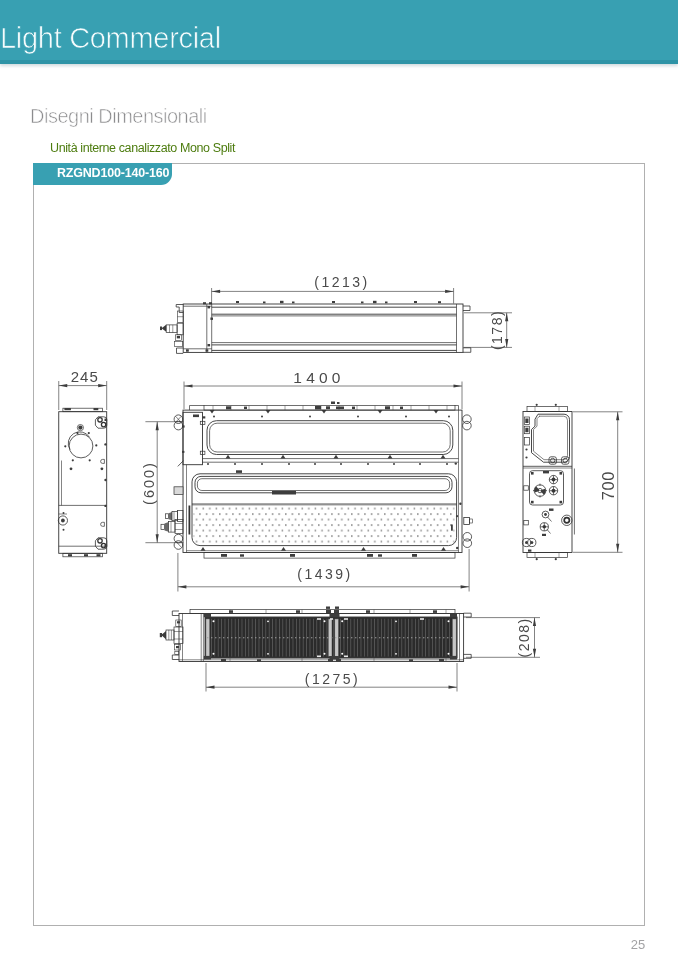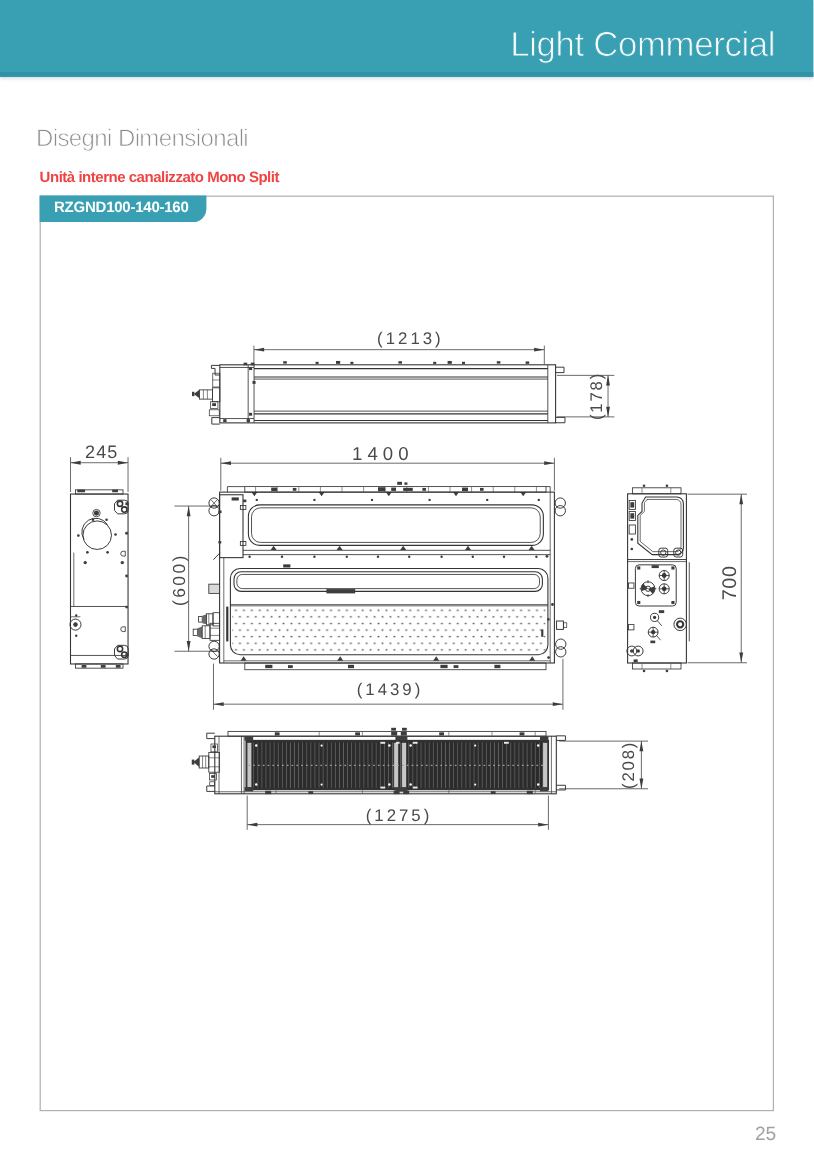--- a/index.html
+++ b/index.html
@@ -5,31 +5,31 @@
   html,body{margin:0;padding:0;}
   body{width:678px;height:959px;position:relative;background:#ffffff;
        font-family:"Liberation Sans", sans-serif;overflow:hidden;}
   .abs{position:absolute;}
 </style>
 </head>
 <body>
 
 <div class="abs" style="left:0;top:0;width:678px;height:60px;background:#38a0b2;border-bottom:4px solid #2e93a6;box-shadow:0 2px 3px rgba(120,150,160,0.35);"></div>
 
-<div class="abs" style="left:0;top:22px;width:646px;text-align:right;font-size:29px;font-weight:300;color:#f6fcfd;letter-spacing:-0.3px;-webkit-text-stroke:0.7px #38a0b2;">Light Commercial</div>
+<div class="abs" style="left:0;top:22px;width:646px;text-align:left;font-size:29px;font-weight:300;color:#f6fcfd;letter-spacing:-0.3px;-webkit-text-stroke:0.7px #38a0b2;">Light Commercial</div>
 
 <div class="abs" style="left:30px;top:105px;font-size:20px;color:#8c8c8e;letter-spacing:-0.5px;-webkit-text-stroke:0.6px #ffffff;">Disegni Dimensionali</div>
 
-<div class="abs" style="left:33px;top:141px;font-size:12.5px;font-weight:bold;letter-spacing:-0.4px;color:#ef4444;">Unità interne canalizzato Mono Split</div>
+<div class="abs" style="left:50px;top:141px;font-size:12.5px;font-weight:normal;letter-spacing:-0.4px;color:#4d7c0f;">Unità interne canalizzato Mono Split</div>
 
 <div class="abs" style="left:33px;top:163px;width:610px;height:761px;border:1px solid #b0b0b0;"></div>
 
-<div class="abs" style="left:33px;top:163px;width:139px;height:22px;background:#38a0b2;border-radius:0 0 11px 0;color:#ffffff;font-size:12.5px;font-weight:bold;line-height:21px;padding-left:12px;letter-spacing:-0.2px;box-sizing:border-box;">RZGND100-140-160</div>
-
-<div class="abs" style="left:628px;top:937px;width:20px;text-align:center;font-size:16px;color:#a2a2a4;">25</div>
+<div class="abs" style="left:33px;top:163px;width:139px;height:22px;background:#38a0b2;border-radius:0 0 11px 0;color:#ffffff;font-size:12.5px;font-weight:bold;line-height:21px;padding-left:24px;letter-spacing:-0.2px;box-sizing:border-box;">RZGND100-140-160</div>
+
+<div class="abs" style="left:628px;top:937px;width:20px;text-align:center;font-size:13px;color:#a2a2a4;">25</div>
 
 <svg class="abs" style="left:0;top:0;" width="678" height="959" viewBox="0 0 678 959">
 <defs>
 
   <pattern id="pdots" x="202" y="506.5" width="6.6" height="11" patternUnits="userSpaceOnUse">
     <rect x="0.5" y="1.5" width="1.5" height="1.1" fill="#4d4d4d"></rect>
     <rect x="3.8" y="7" width="1.5" height="1.1" fill="#4d4d4d"></rect>
   </pattern>
 
   <pattern id="fins" x="205" y="0" width="3.4" height="4" patternUnits="userSpaceOnUse">

